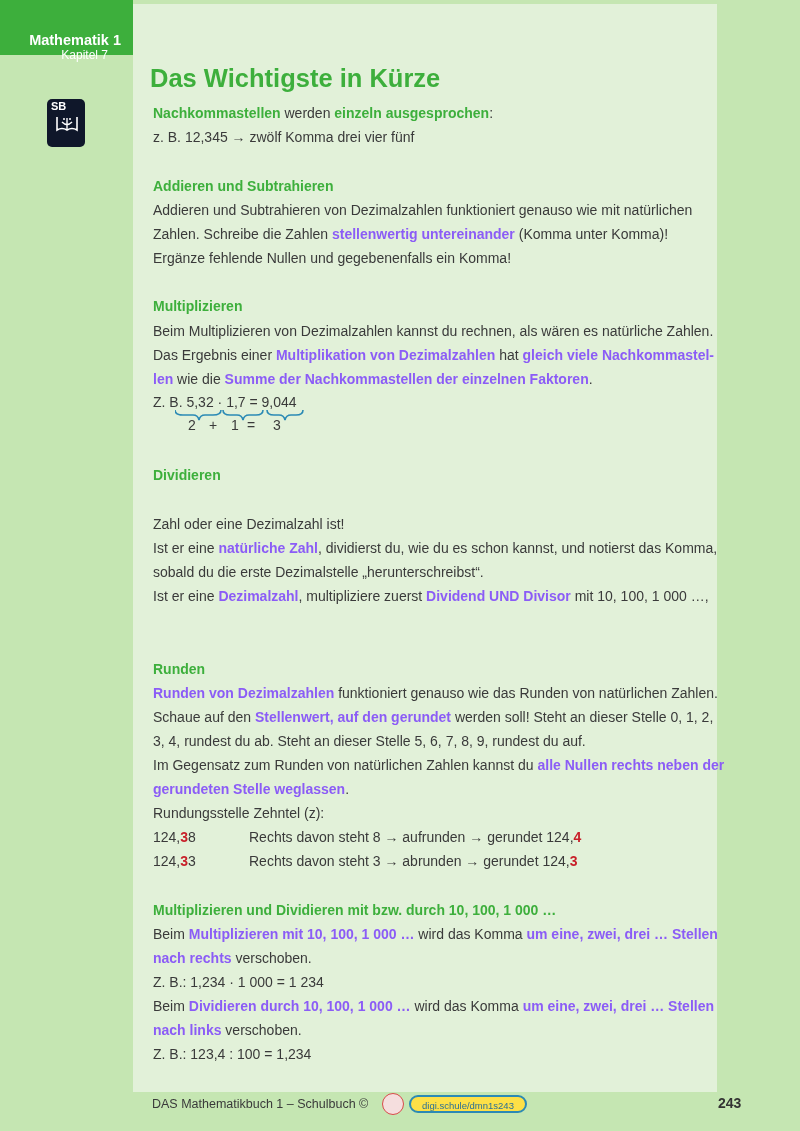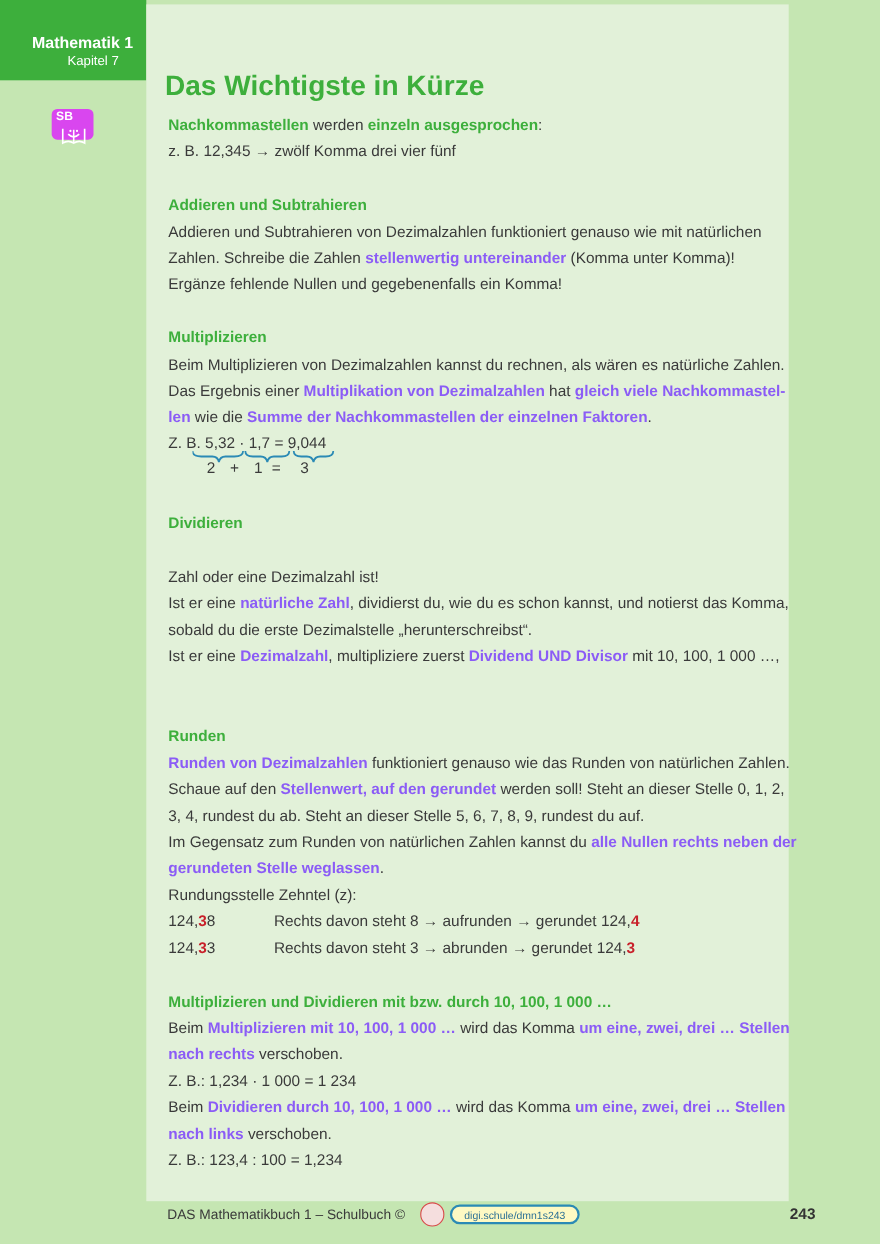--- a/index.html
+++ b/index.html
@@ -3,29 +3,29 @@
 <meta charset="utf-8">
 <style>
   html, body { margin:0; padding:0; }
   body {
     width:800px; height:1131px; position:relative; overflow:hidden;
     background:#c5e6b2;
     font-family:"Liberation Sans", "DejaVu Sans", sans-serif;
     color:#3a3a3a;
   }
   .chapter-tab {
-    position:absolute; left:0; top:0; width:133px; height:73px;
+    position:absolute; left:0; top:0; width:133px; height:55px;
     background:#3daf3c; color:#fff; text-align:right; box-sizing:border-box;
     padding:32px 12px 0 0;
   }
   .chapter-tab .book { font-weight:bold; font-size:14.5px; line-height:16px; }
   .chapter-tab .chap { font-size:12px; line-height:14px; padding-right:13px; }
   .sb-badge {
-    position:absolute; left:47px; top:99px; width:38px; height:28px;
-    background:#d946ef; border-radius:5px;
+    position:absolute; left:47px; top:99px; width:38px; height:48px;
+    background:#0f172a; border-radius:5px;
   }
   .sb-badge .sb { position:absolute; left:4px; top:1px; color:#fff; font-size:11px; font-weight:bold; }
   .sb-badge svg { position:absolute; left:9px; top:15px; }
   .panel {
     position:absolute; left:133px; top:4px; width:584px; height:1088px;
     background:#e2f1d9;
   }
   .title {
     position:absolute; left:17px; top:60px; font-size:25.5px; font-weight:bold;
     color:#3daf3c; white-space:nowrap; margin:0;
@@ -35,21 +35,21 @@
   .b { font-weight:bold; color:#8b5cf6;margin-top:40px; }
   .r { color:#c8202a; font-weight:bold; }
   .h { color:#3daf3c; font-weight:bold; font-size:14px; }
   .col2 { position:absolute; left:96px; }
   .braces { position:absolute; left:42px; top:404px; }
   .brace-label { position:absolute; font-size:14px; }
   .footer-text { position:absolute; left:152px; top:1097px; font-size:12.5px; color:#3a3a3a; white-space:nowrap; }
   .seal { position:absolute; left:382px; top:1093px; width:22px; height:22px; border-radius:50%; background:#f5dede; border:1px solid #d84a4a; box-sizing:border-box; }
   .link-pill {
     position:absolute; left:409px; top:1095px; width:118px; height:18px;
-    border:2px solid #2b8ab5; border-radius:10px; background:#fef9c3;
+    border:2px solid #2b8ab5; border-radius:10px; background:#fde047;
     font-size:9.5px; color:#2b6f95; text-align:center; line-height:18px; box-sizing:border-box;
     text-decoration:none;
   }
   .page-num { position:absolute; left:718px; top:1095px; font-size:14px; font-weight:bold; color:#333; }
 </style>
 </head>
 <body>
 
 <div class="chapter-tab">
   <div class="book">Mathematik 1</div>

